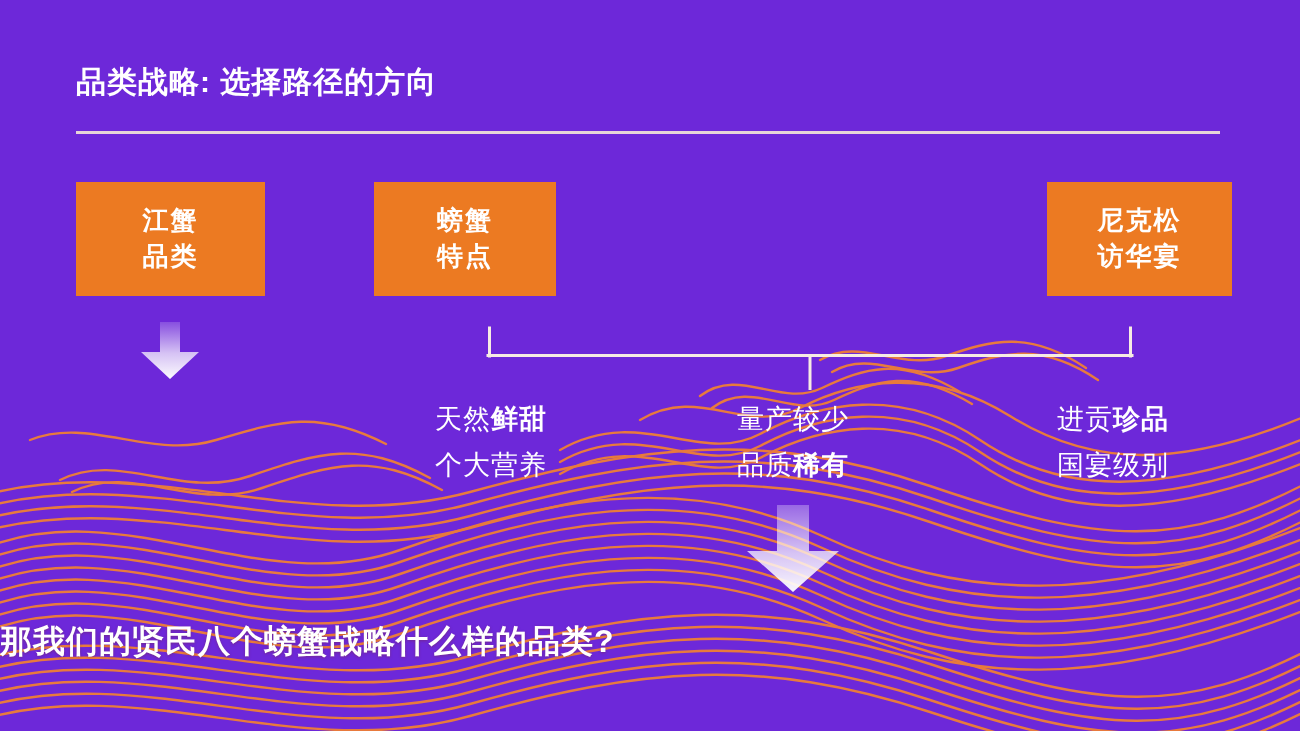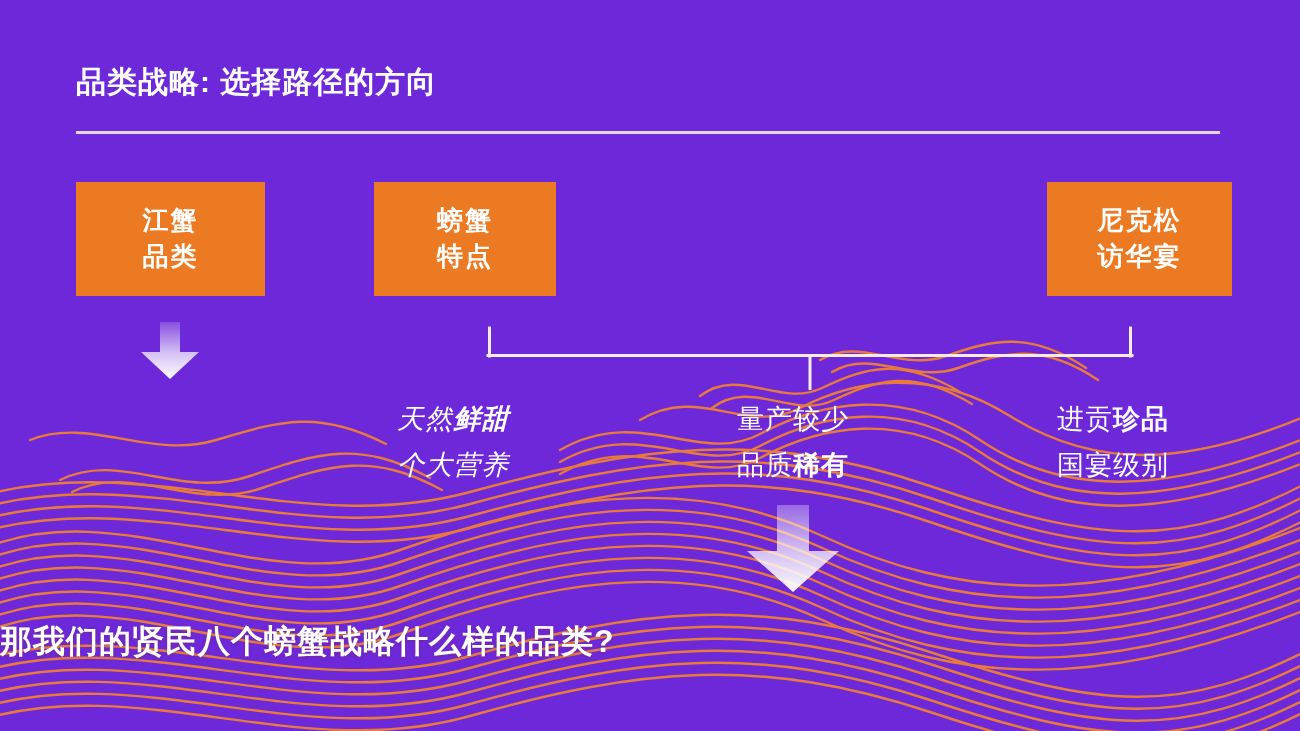--- a/index.html
+++ b/index.html
@@ -79,21 +79,21 @@
     font-size:14.5px;line-height:1.85;letter-spacing:.3px;
     text-align:justify;text-align-last:center;
   }
 
   
   .feat{
     position:absolute;top:396px;color:#ffffff;
     font-size:27px;line-height:1.72;letter-spacing:1px;
     white-space:nowrap;
   }
-  #feat-0{left:397px;font-style:italic;}
+  #feat-0{left:435px;}
   #feat-1{left:737px;}
   #feat-2{left:1057px;}
   .feat .ln{display:block;font-weight:normal;}
   .feat b{font-weight:bold;}
 
   
   #bottom-line{
     position:absolute;left:0;top:620px;width:1300px;
     text-align:left;
     color:#ffffff;font-size:32px;font-weight:bold;letter-spacing:1px;

